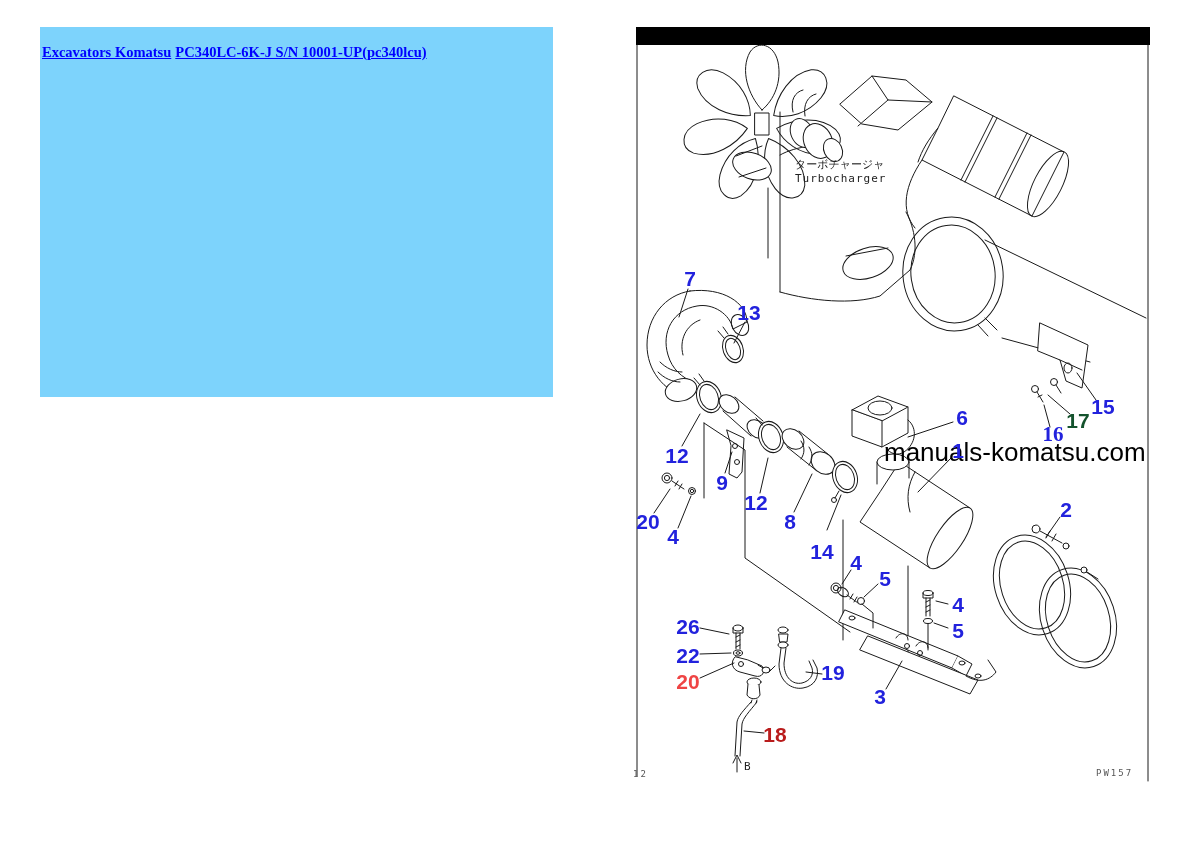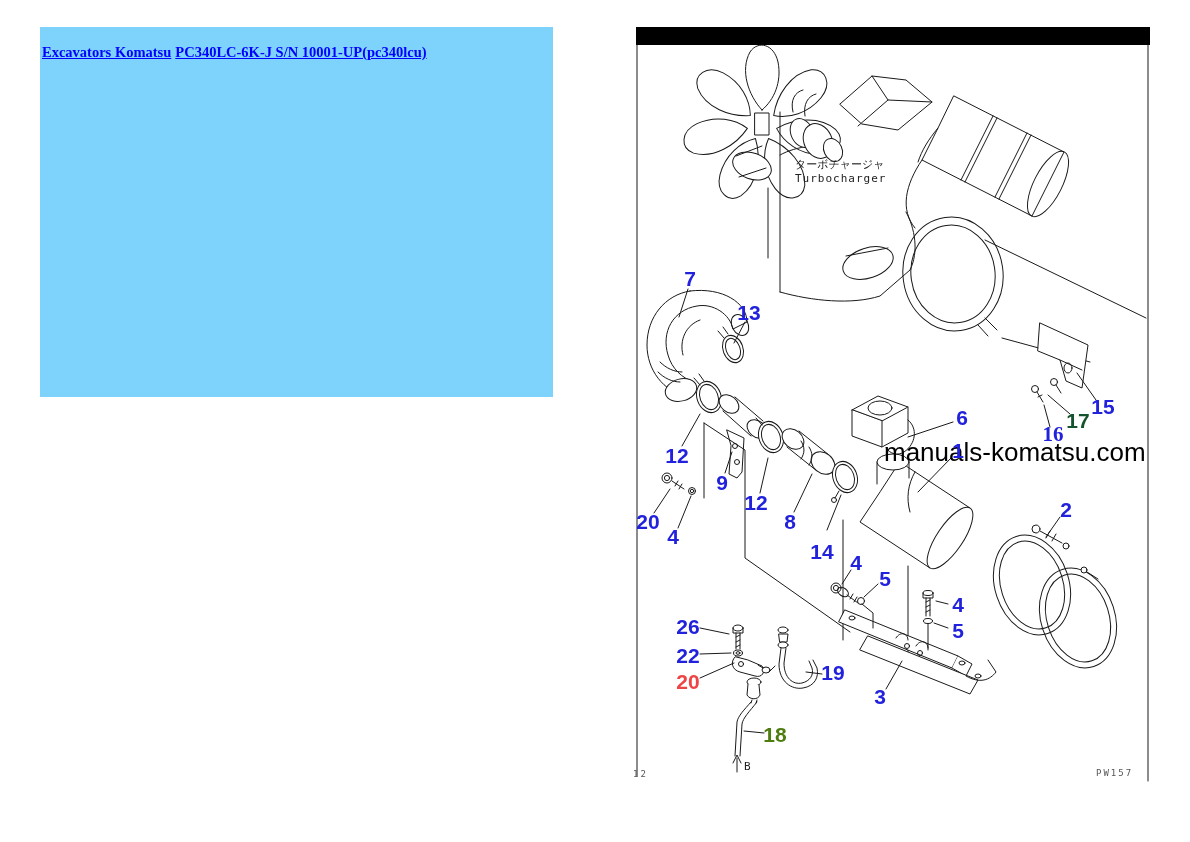--- a/index.html
+++ b/index.html
@@ -325,19 +325,19 @@
       <div class="callout" style="left: 722px; top: 482px; color: rgb(34, 34, 221); pointer-events: auto;">9</div>
       <div class="callout" style="left: 648px; top: 521px; color: rgb(34, 34, 221); pointer-events: auto;">20</div>
       <div class="callout" style="left: 673px; top: 536px; color: rgb(34, 34, 221); pointer-events: auto;">4</div>
       <div class="callout" style="left: 677px; top: 455px; color: rgb(34, 34, 221); pointer-events: auto;">12</div>
       <div class="callout" style="left: 756px; top: 502px; color: rgb(34, 34, 221); pointer-events: auto;">12</div>
       <div class="callout" style="left: 749px; top: 312px; color: rgb(34, 34, 221); pointer-events: auto; text-align: right;">13</div>
       <div class="callout" style="left: 822px; top: 539px; color: rgb(34, 34, 221); pointer-events: auto; margin-top: 12px;">14</div>
       <div class="callout" style="left: 1103px; top: 406px; color: rgb(34, 34, 221); pointer-events: auto;">15</div>
       <div class="callout" style="left: 1053px; top: 434px; color: rgb(34, 34, 221); pointer-events: auto; font-family: Liberation Serif, serif;">16</div>
       <div class="callout" style="left: 1078px; top: 420px; color: #14532d; pointer-events: auto;">17</div>
-      <div class="callout" style="left: 775px; top: 734px; color: #4d7c0f; pointer-events: auto; text-align: right;">18</div>
+      <div class="callout" style="left: 775px; top: 734px; color: #b91c1c; pointer-events: auto; text-align: right;">18</div>
       <div class="callout" style="left: 833px; top: 672px; color: rgb(34, 34, 221); pointer-events: auto;">19</div>
       <div class="callout" style="left: 688px; top: 681px; color: #ef4444; pointer-events: auto;">20</div>
       <div class="callout" style="left: 688px; top: 626px; color: rgb(34, 34, 221); pointer-events: auto;">26</div>
       <div class="callout" style="left: 688px; top: 655px; color: rgb(34, 34, 221); pointer-events: auto;">22</div>
     </div>
 </div>
 
 </body></html>

